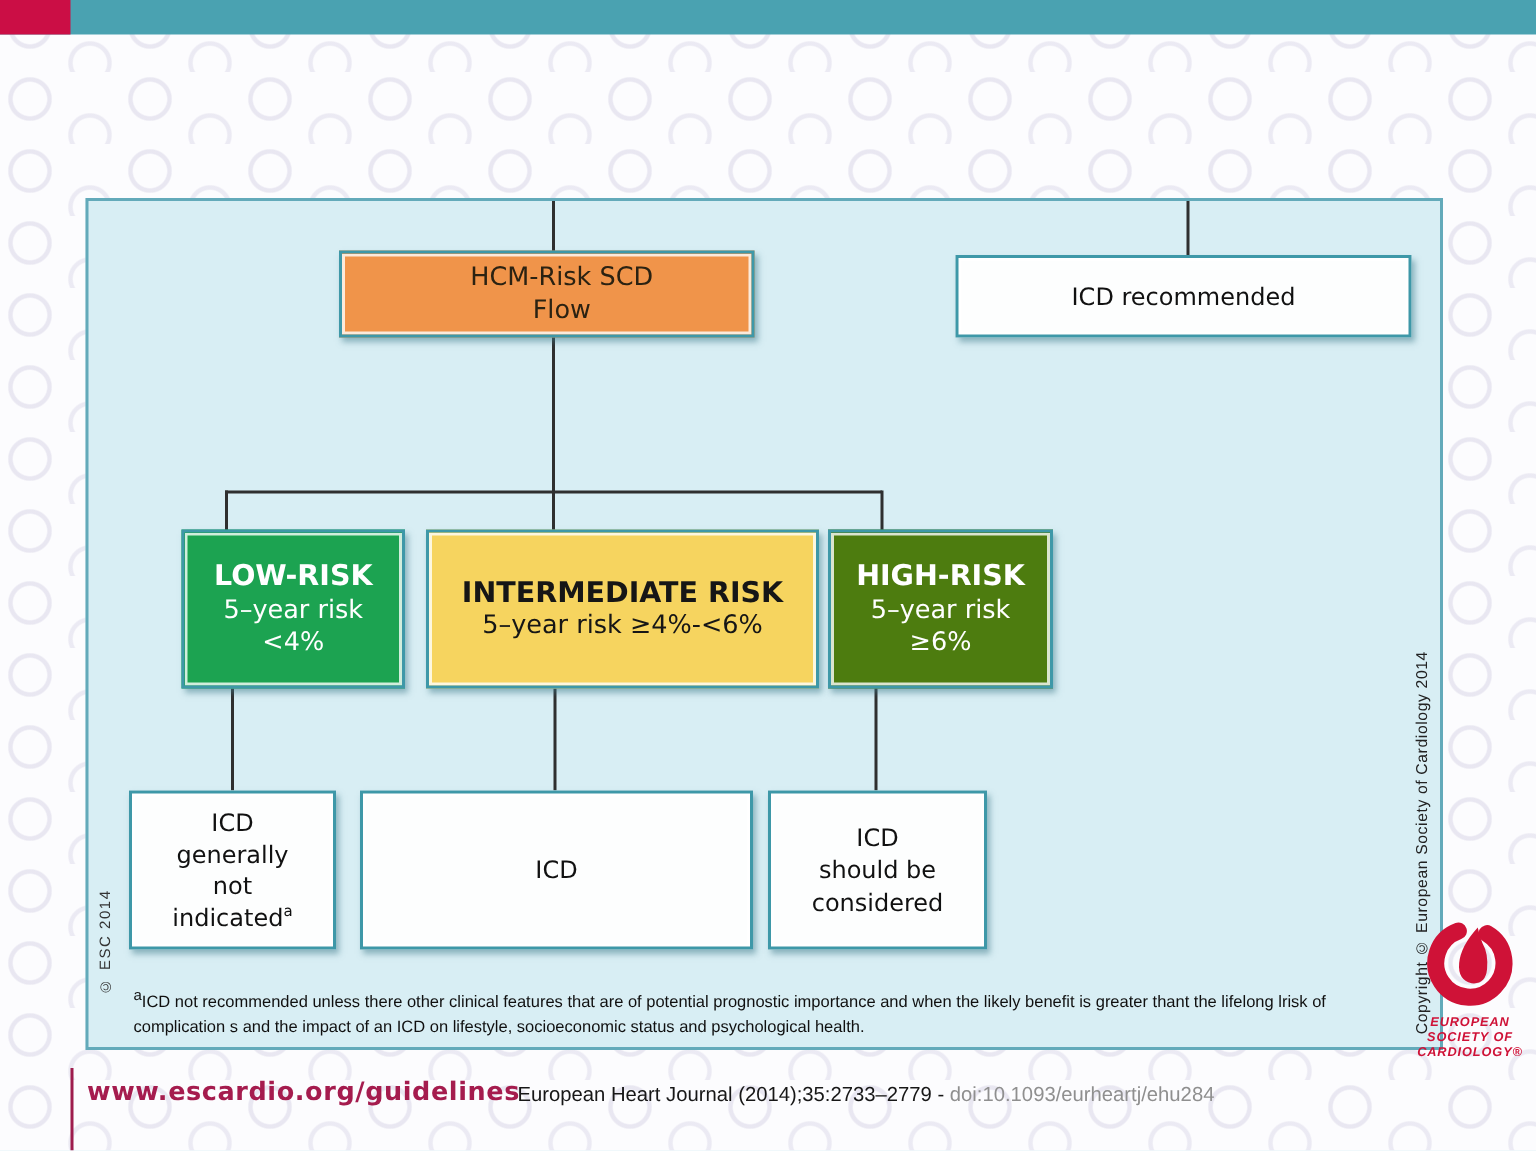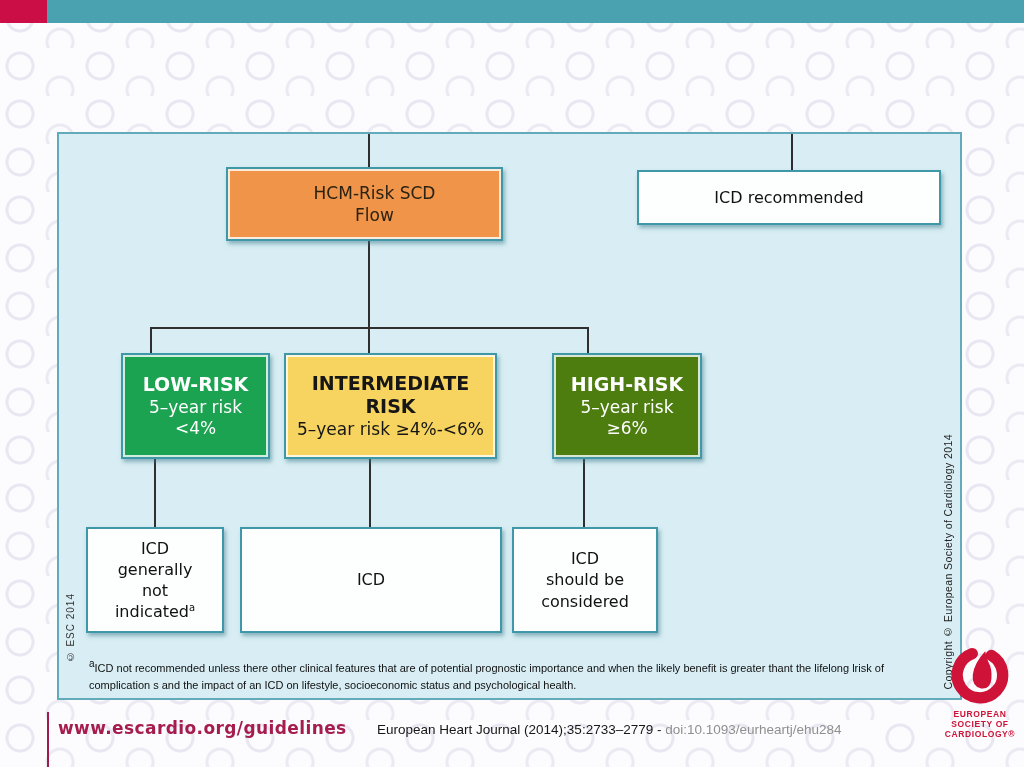--- a/index.html
+++ b/index.html
@@ -27,27 +27,27 @@
     background:#d8eef4;border:2px solid #63aaba;box-sizing:border-box;
   }
   .vline{position:absolute;width:2px;background:#2f2f2f;z-index:1;}
   .hline{position:absolute;height:2px;background:#2f2f2f;z-index:1;}
   .node{
     position:absolute;z-index:2;box-sizing:border-box;
     display:flex;flex-direction:column;align-items:center;justify-content:center;
     text-align:center;border:2px solid #3e98a8;
     box-shadow:inset 0 0 0 2px rgba(255,255,255,.8), 2px 3px 4px rgba(60,120,135,.5);
   }
-  .score{left:167px;top:33px;width:277px;height:74px;background:#f0944a;color:#2b2212;font-size:17px;line-height:1.3;padding-left:20px;}
+  .score{left:167px;top:33px;width:277px;height:58px;background:#f0944a;color:#2b2212;font-size:17px;line-height:1.3;padding-left:20px;}
   .rec{left:578px;top:36px;width:304px;height:55px;background:#fdfefe;color:#111;font-size:16px;text-align:right;}
   .risk{color:#fff;line-height:1.25;margin-left:44px;}
   .risk .risk-title{font-weight:bold;font-size:19px;}
   .risk .risk-line{font-size:17px;}
   .risk-low{left:18px;top:219px;width:149px;height:106px;background:#1ca351;}
-  .risk-mid{left:181px;top:219px;width:213px;height:106px;background:#f6d45f;color:#161616;}
+  .risk-mid{left:181px;top:219px;width:262px;height:106px;background:#f6d45f;color:#161616;}
   .risk-high{left:449px;top:219px;width:150px;height:106px;background:#4d7c0f;}
   .outcome{background:#fdfefe;color:#111;font-size:16px;line-height:1.32;}
   .outcome-low{left:27px;top:393px;width:138px;height:106px;}
   .outcome-mid{left:181px;top:393px;width:262px;height:106px;}
   .outcome-high{left:453px;top:393px;width:146px;height:106px;}
   .node span{display:block;}
   sup{font-size:10px;vertical-align:super;line-height:0;}
   .footnote{
     position:absolute;left:30px;top:526px;width:848px;z-index:2;
     font-family:"Liberation Sans",sans-serif;font-size:11px;line-height:1.5;color:#101010;
@@ -62,22 +62,22 @@
   .website{
     position:absolute;left:58px;top:718px;
     font-size:17px;font-weight:bold;color:#a51c4e;letter-spacing:.4px;
     font-family:"DejaVu Sans",sans-serif;
   }
   .journal-line{
     position:absolute;left:345px;top:722px;
     font-family:"Liberation Sans",sans-serif;font-size:13.5px;color:#171717;
   }
   .journal-doi{color:#8f8f8f;display:inline;}
-  .journal-main{display:inline;margin-left:32px;}
-  .logo{position:absolute;left:941px;top:642px;width:78px;z-index:5;text-align:center;}
+  .journal-main{display:inline;}
+  .logo{position:absolute;left:941px;top:609px;width:78px;z-index:5;text-align:center;font-style:italic;}
   .logo-text{
     margin-top:1px;color:#cf1237;font-weight:bold;font-size:8.5px;line-height:1.18;
     letter-spacing:.6px;font-family:"Liberation Sans",sans-serif;
   }
   .logo-text span{display:block;}
 </style>
 </head>
 <body>
 
 <div class="slide">

